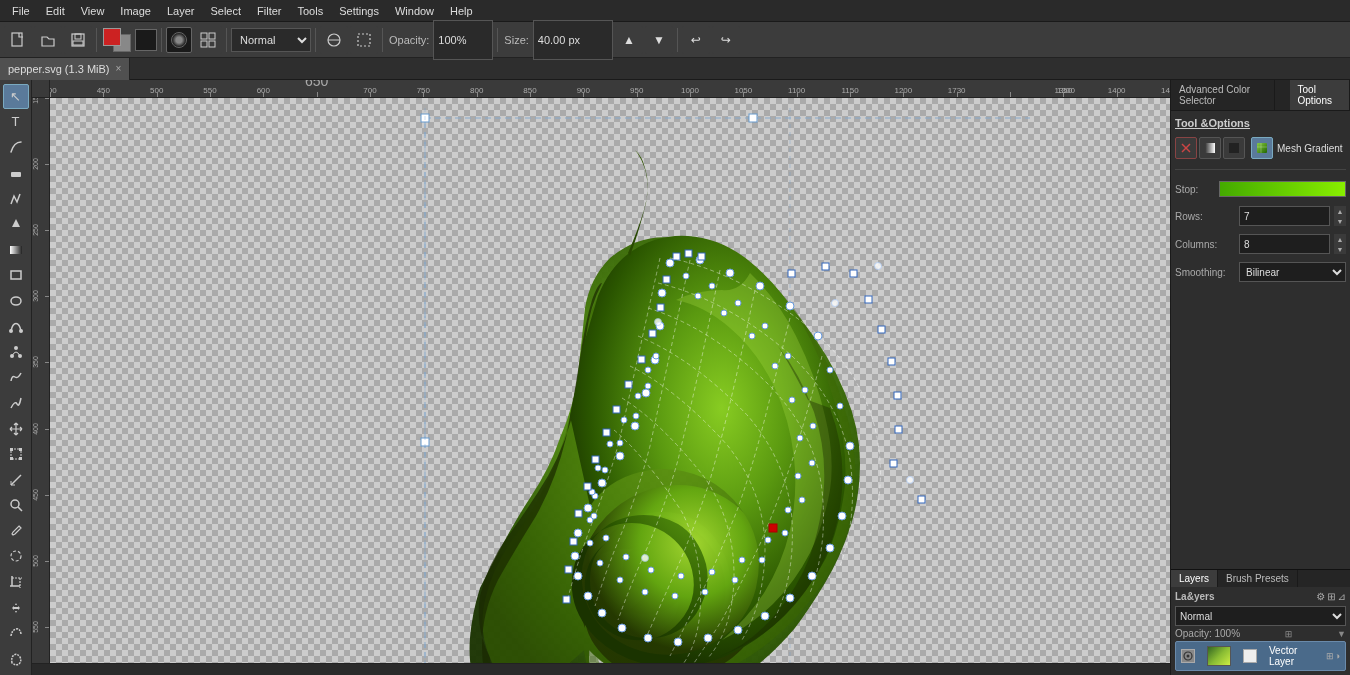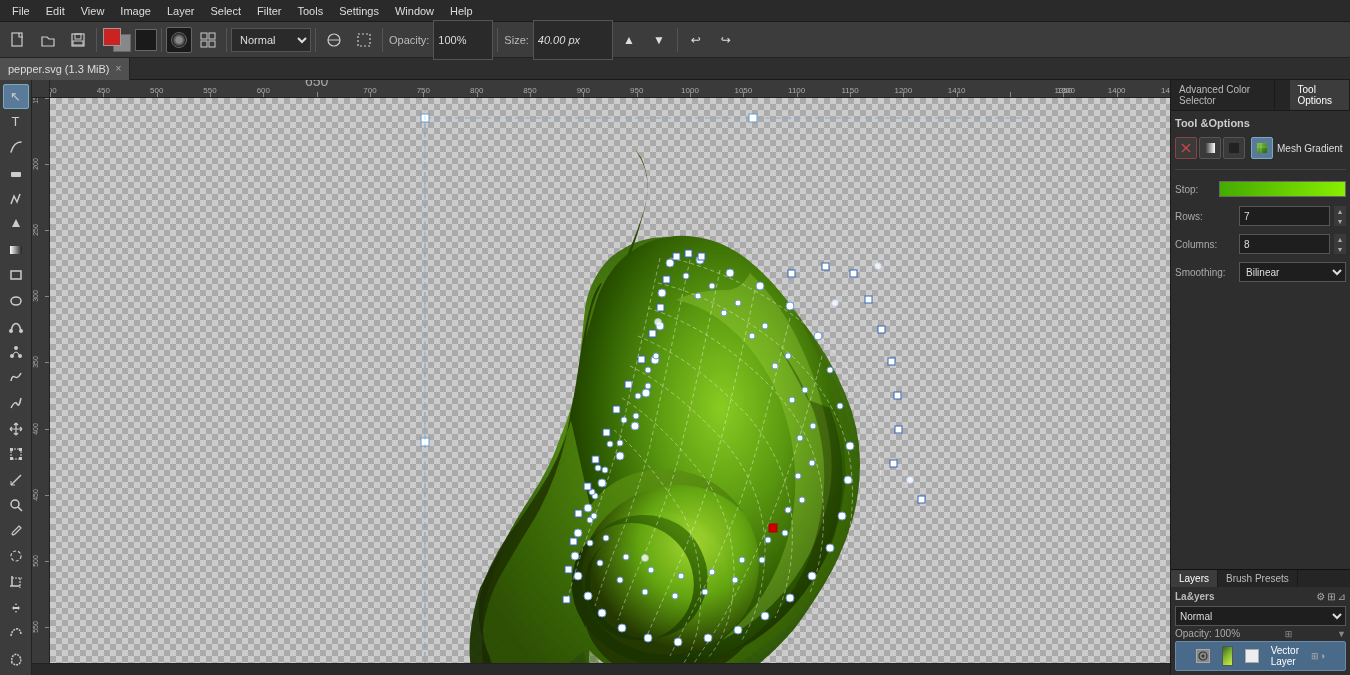--- a/index.html
+++ b/index.html
@@ -194,21 +194,21 @@
     .rpanel-tab.active { background: #3c3c3c; color: #fff; }
 
     #tool-options-panel {
       flex: 1;
       display: flex;
       flex-direction: column;
       padding: 4px;
       gap: 4px;
       overflow: hidden;
     }
-    .panel-header { font-size: 11px; font-weight: bold; color: #ccc; padding: 2px 0; }
+    .panel-header { font-size: 11px; font-weight: bold; color: #ccc; padding: 2px 0; text-decoration: underline; }
 
     .panel-icon-row {
       display: flex; gap: 2px; align-items: center; margin: 2px 0;
     }
     .panel-icon-btn {
       width: 22px; height: 22px;
       background: #3a3a3a;
       border: 1px solid #555;
       border-radius: 2px;
       display: flex; align-items: center; justify-content: center;
@@ -317,21 +317,21 @@
       flex: 1;
       cursor: pointer;
     }
     .opacity-row { display: flex; align-items: center; justify-content: space-between; margin: 2px 0; }
     .opacity-label { font-size: 10px; color: #aaa; }
 
     .layer-item {
       display: flex;
       align-items: center;
       gap: 12px;
-      padding: 3px 20px;
+      padding: 3px 5px;
       background: #4a6a8a;
       border: 1px solid #6a8aaa;
       border-radius: 2px;
       cursor: pointer;
     }
     .layer-vis { width: 14px; height: 14px; background: #888; border: 1px solid #aaa; cursor: pointer; display: flex; align-items: center; justify-content: center; font-size: 8px; }
     .layer-thumb { width: 24px; height: 20px; background: #3a3a3a; border: 1px solid #555; }
     .layer-thumb-inner { width: 100%; height: 100%; background: linear-gradient(135deg, #336622 0%, #88bb33 50%, #ccee44 100%); }
     .layer-name { font-size: 10px; color: #fff; flex: 1; }
     .layer-actions { display: flex; gap: 1px; }
@@ -442,21 +442,21 @@
         <rect x="2" y="2" width="12" height="12" fill="none" stroke="#ccc" stroke-width="1.2" stroke-dasharray="2,2"></rect>
       </svg>
   </div>
   <div class="toolbar-sep"></div>
 
   <span class="toolbar-label">Opacity:</span>
   <input type="text" class="toolbar-input" value="100%" style="width: 60px;">
   <div class="toolbar-sep"></div>
 
   <span class="toolbar-label">Size:</span>
-  <input type="text" class="toolbar-input" value="40.00 px" style="width: 80px; font-style: italic;">
+  <input type="text" class="toolbar-input" value="40.00 px" style="width: 80px;">
 
   <div class="toolbar-btn">▲</div>
   <div class="toolbar-btn">▼</div>
   <div class="toolbar-sep"></div>
 
   <div class="toolbar-btn">↩</div>
   <div class="toolbar-btn">↪</div>
 </div>
 
 <div id="tabbar">
@@ -633,21 +633,21 @@
           <span style="position: absolute; bottom: 2px; left: 640px; font-size: 8px; color: rgb(170, 170, 170); transform: translateX(-50%); white-space: nowrap; text-align: right;">1000</span>
           <div style="position: absolute; bottom: 0px; left: 640px; width: 1px; height: 5px; background: rgb(136, 136, 136);"></div>
           <span style="position: absolute; bottom: 2px; left: 693.333px; font-size: 8px; color: rgb(170, 170, 170); transform: translateX(-50%); white-space: nowrap;">1050</span>
           <div style="position: absolute; bottom: 0px; left: 693.333px; width: 1px; height: 5px; background: rgb(136, 136, 136);"></div>
           <span style="position: absolute; bottom: 2px; left: 746.667px; font-size: 8px; color: rgb(170, 170, 170); transform: translateX(-50%); white-space: nowrap;">1100</span>
           <div style="position: absolute; bottom: 0px; left: 746.667px; width: 1px; height: 5px; background: rgb(136, 136, 136);"></div>
           <span style="position: absolute; bottom: 2px; left: 800px; font-size: 8px; color: rgb(170, 170, 170); transform: translateX(-50%); white-space: nowrap;">1150</span>
           <div style="position: absolute; bottom: 0px; left: 800px; width: 1px; height: 5px; background: rgb(136, 136, 136);"></div>
           <span style="position: absolute; bottom: 2px; left: 853.333px; font-size: 8px; color: rgb(170, 170, 170); transform: translateX(-50%); white-space: nowrap;">1200</span>
           <div style="position: absolute; bottom: 0px; left: 853.333px; width: 1px; height: 5px; background: rgb(136, 136, 136);"></div>
-          <span style="position: absolute; bottom: 2px; left: 906.667px; font-size: 8px; color: rgb(170, 170, 170); transform: translateX(-50%); white-space: nowrap;">1410</span>
+          <span style="position: absolute; bottom: 2px; left: 906.667px; font-size: 8px; color: rgb(170, 170, 170); transform: translateX(-50%); white-space: nowrap;">1730</span>
           <div style="position: absolute; bottom: 0px; left: 906.667px; width: 1px; height: 5px; background: rgb(136, 136, 136);"></div>
           <span style="position: absolute; bottom: 2px; left: 1016px; font-size: 8px; color: rgb(170, 170, 170); transform: translateX(-50%); white-space: nowrap;">1300</span>
           <div style="position: absolute; bottom: 0px; left: 960px; width: 1px; height: 5px; background: rgb(136, 136, 136);"></div>
           <span style="position: absolute; bottom: 2px; left: 1013.33px; font-size: 8px; color: rgb(170, 170, 170); transform: translateX(-50%); white-space: nowrap;">1350</span>
           <div style="position: absolute; bottom: 0px; left: 1013.33px; width: 1px; height: 5px; background: rgb(136, 136, 136);"></div>
           <span style="position: absolute; bottom: 2px; left: 1066.67px; font-size: 8px; color: rgb(170, 170, 170); transform: translateX(-50%); white-space: nowrap;">1400</span>
           <div style="position: absolute; bottom: 0px; left: 1066.67px; width: 1px; height: 5px; background: rgb(136, 136, 136);"></div>
           <span style="position: absolute; bottom: 2px; left: 1120px; font-size: 8px; color: rgb(170, 170, 170); transform: translateX(-50%); white-space: nowrap;">1450</span>
         </div>
     </div>

